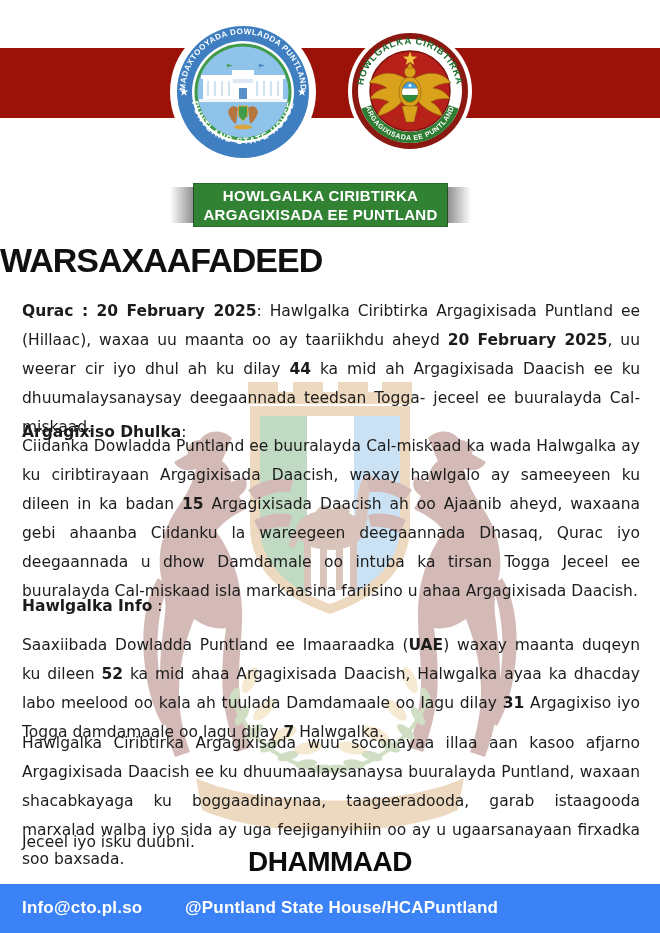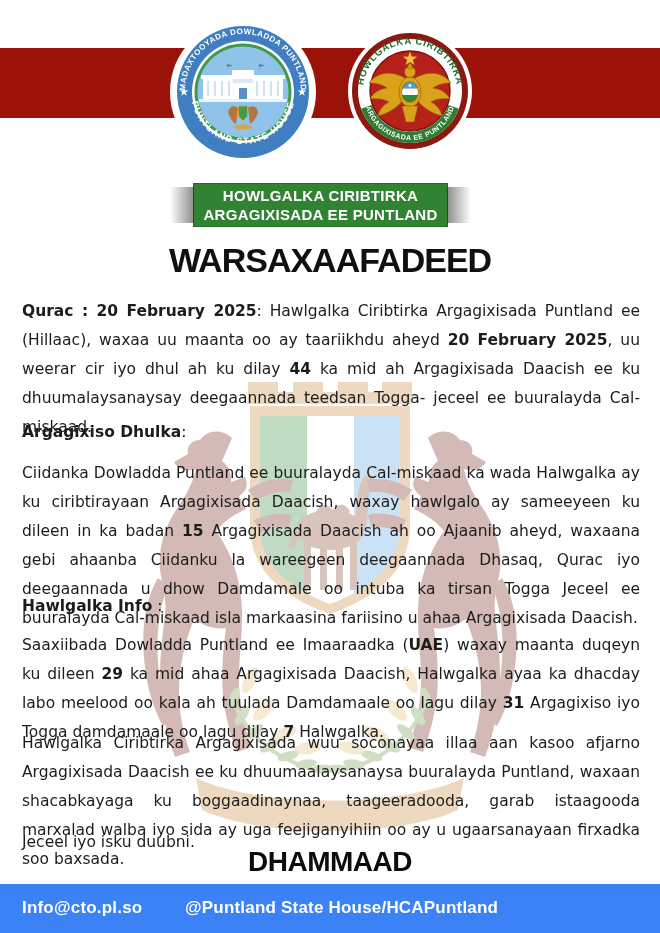--- a/index.html
+++ b/index.html
@@ -11,31 +11,31 @@
   .logo-left{left:169px;top:18px;width:148px;height:148px;}
   .logo-right{left:347px;top:28px;width:126px;height:126px;}
   .green-banner{position:absolute;left:193px;top:183px;width:255px;height:44px;
         background:#318232;border:1px solid #26682a;box-sizing:border-box;z-index:3;
         display:flex;flex-direction:column;justify-content:center;text-align:center;
         color:#fff;font-family:"Liberation Sans",sans-serif;font-weight:bold;
         font-size:15px;line-height:19px;letter-spacing:.3px;}
   .green-banner::before,.green-banner::after{content:"";position:absolute;top:3px;bottom:3px;width:24px;}
   .green-banner::before{left:-24px;background:linear-gradient(to left,rgba(45,45,45,.55),rgba(45,45,45,0));}
   .green-banner::after{right:-24px;background:linear-gradient(to right,rgba(45,45,45,.55),rgba(45,45,45,0));}
-  .title{position:absolute;left:0;top:241px;width:660px;margin:0;text-align:center;
+  .title{position:absolute;left:0;top:241px;width:660px;margin:0;
         font-family:"Liberation Sans",sans-serif;font-weight:bold;font-size:34px;
         letter-spacing:-1px;color:#101010;z-index:2;}
   
   .watermark{position:absolute;left:130px;top:380px;width:400px;height:458px;opacity:.32;z-index:0;}
   
   .p-block,.h-block{position:absolute;left:22px;width:618px;margin:0;z-index:1;
         font-size:15.5px;line-height:29px;color:#1c1c1c;}
   .p-block{text-align:justify;}
   .h-block{text-align:left;}
-  .block-0{top:297px}.block-1{top:418px}.block-2{top:459px}.block-3{top:592px}
+  .block-0{top:297px}.block-1{top:418px}.block-2{top:432px}.block-3{top:592px}
   .block-4{top:631px}.block-5{top:729px}.block-6{top:828px}
   .dhammaad{position:absolute;left:0;top:846px;width:660px;margin:0;text-align:center;z-index:2;
         font-family:"Liberation Sans",sans-serif;font-weight:bold;font-size:28px;
         letter-spacing:-.5px;color:#0c0c0c;}
   
   .footer{position:absolute;left:0;top:884px;width:660px;height:49px;background:#3b82f6;z-index:2;padding-left:20px;}
   .footer span{position:absolute;top:14px;color:#fff;font-family:"Liberation Sans",sans-serif;
         font-weight:bold;font-size:17px;letter-spacing:.2px;}
   .footer .email{left:22px;}
   .footer .handle{left:185px;text-align:center;}
@@ -195,21 +195,21 @@
     <use href="#branch"></use>
     <use href="#branch" transform="translate(400,0) scale(-1,1)"></use>
     <path d="M66,398 C130,428 270,428 334,398 L328,430 C268,458 132,458 72,430 Z" fill="#c98c3a"></path>
   </svg>
 
   <div id="content">
       <p class="p-block block-0"><b>Qurac : 20 February 2025</b><span>: Hawlgalka Ciribtirka Argagixisada Puntland ee (Hillaac), waxaa uu maanta oo ay taariikhdu aheyd </span><b>20 February 2025</b><span>, uu weerar cir iyo dhul ah ku dilay </span><b>44</b><span> ka mid ah Argagixisada Daacish ee ku dhuumalaysanaysay deegaannada teedsan Togga- jeceel ee buuralayda Cal-miskaad.</span></p>
       <p class="h-block block-1"><b>Argagixiso Dhulka</b><span>:</span></p>
       <p class="p-block block-2"><span>Ciidanka Dowladda Puntland ee buuralayda Cal-miskaad ka wada Halwgalka ay ku ciribtirayaan Argagixisada Daacish, waxay hawlgalo ay sameeyeen ku dileen in ka badan </span><b>15</b><span> Argagixisada Daacish ah oo Ajaanib aheyd, waxaana gebi ahaanba Ciidanku la wareegeen deegaannada Dhasaq, Qurac iyo deegaannada u dhow Damdamale oo intuba ka tirsan Togga Jeceel ee buuralayda Cal-miskaad isla markaasina fariisino u ahaa Argagixisada Daacish.</span></p>
       <p class="h-block block-3"><b>Hawlgalka Info</b><span> :</span></p>
-      <p class="p-block block-4"><span>Saaxiibada Dowladda Puntland ee Imaaraadka (</span><b>UAE</b><span>) waxay maanta duqeyn ku dileen </span><b>29</b><span> ka mid ahaa Argagixisada Daacish, Halwgalka ayaa ka dhacday labo meelood oo kala ah tuulada Damdamaale oo lagu dilay </span><b>31</b><span> Argagixiso iyo Togga damdamaale oo lagu dilay </span><b>7</b><span> Halwgalka.</span></p>
+      <p class="p-block block-4"><span>Saaxiibada Dowladda Puntland ee Imaaraadka (</span><b>UAE</b><span>) waxay maanta duqeyn ku dileen </span><b>52</b><span> ka mid ahaa Argagixisada Daacish, Halwgalka ayaa ka dhacday labo meelood oo kala ah tuulada Damdamaale oo lagu dilay </span><b>31</b><span> Argagixiso iyo Togga damdamaale oo lagu dilay </span><b>7</b><span> Halwgalka.</span></p>
       <p class="p-block block-5"><span>Hawlgalka Ciribtirka Argagixisada wuu soconayaa illaa aan kasoo afjarno Argagixisada Daacish ee ku dhuumaalaysanaysa buuralayda Puntland, waxaan shacabkayaga ku boggaadinaynaa, taageeradooda, garab istaagooda marxalad walba iyo sida ay uga feejiganyihiin oo ay u ugaarsanayaan firxadka soo baxsada.</span></p>
       <p class="p-block block-6"><span>Jeceel iyo isku duubni.</span></p>
     </div>
 
   <p class="dhammaad">DHAMMAAD</p>
 
   <div class="footer">
     <span class="email">Info@cto.pl.so</span>
     <span class="handle">@Puntland State House/HCAPuntland</span>
   </div>

